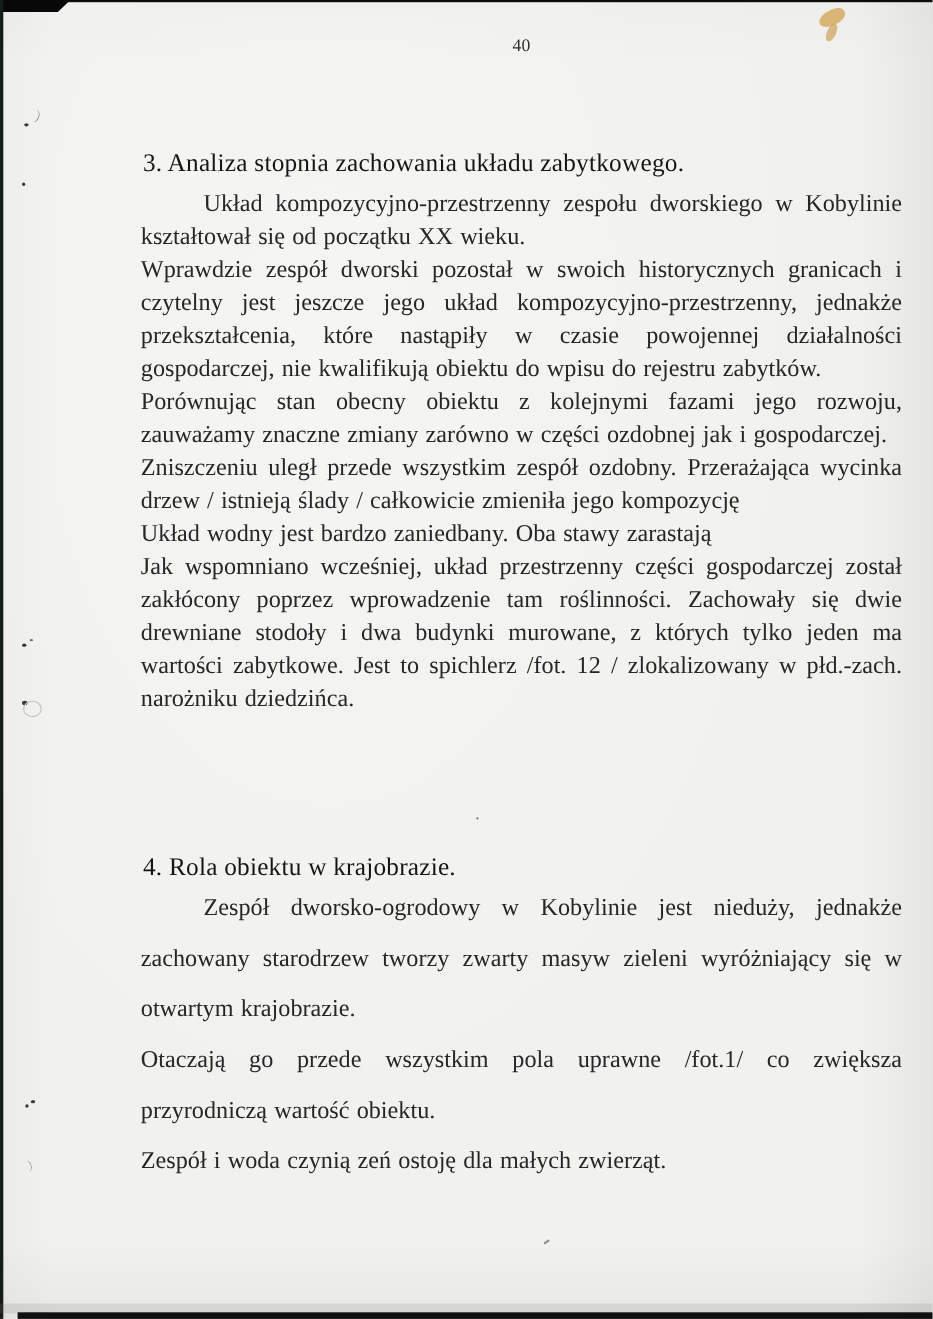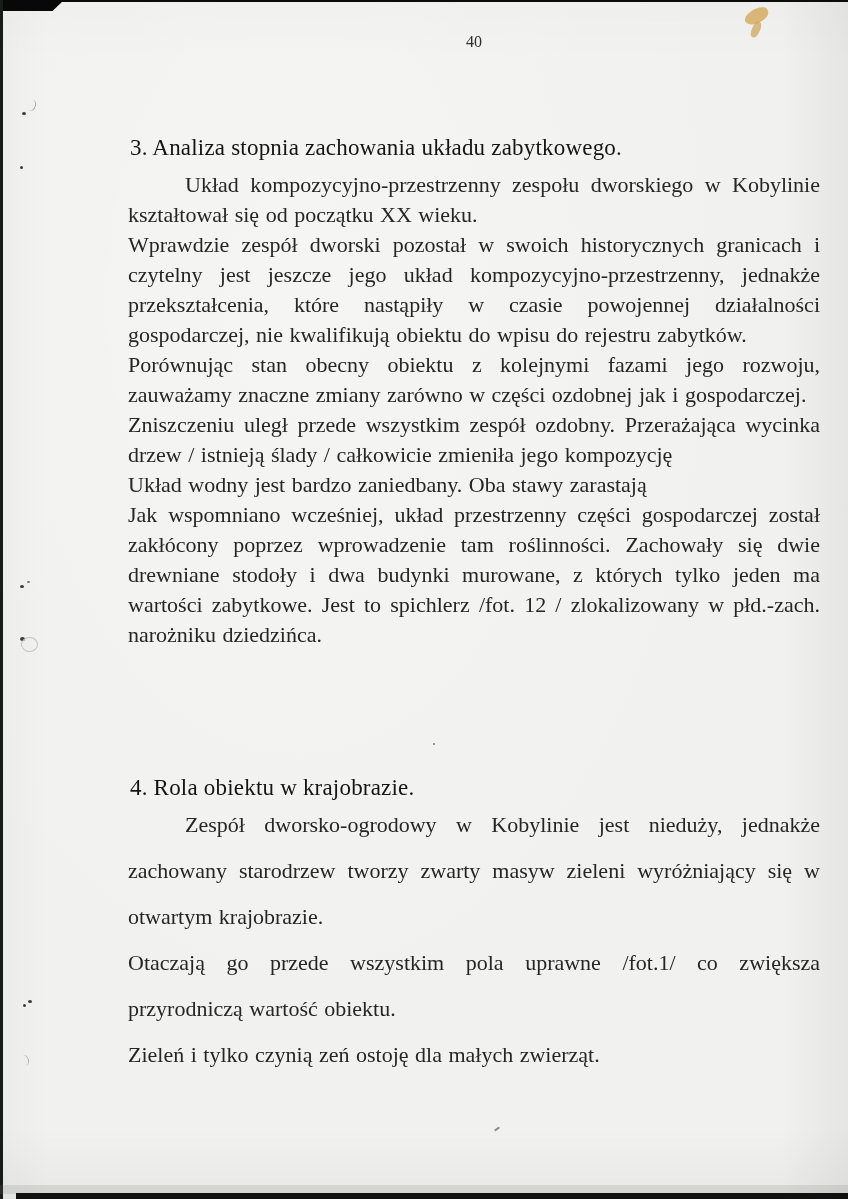--- a/index.html
+++ b/index.html
@@ -135,21 +135,21 @@
     <p class="para">Zniszczeniu uległ przede wszystkim zespół ozdobny. Przerażająca wycinka drzew / istnieją ślady / całkowicie zmieniła jego kompozycję</p>
     <p class="para">Układ wodny jest bardzo zaniedbany. Oba stawy zarastają</p>
     <p class="para">Jak wspomniano wcześniej, układ przestrzenny części gospodarczej został zakłócony poprzez wprowadzenie  tam roślinności.  Zachowały się dwie drewniane stodoły i dwa budynki murowane, z których tylko jeden ma wartości zabytkowe.  Jest to spichlerz  /fot. 12 / zlokalizowany w płd.-zach. narożniku dziedzińca.</p>
   </div>
 
   <h2 class="heading heading-4">4. Rola obiektu w krajobrazie.</h2>
 
   <div class="textblock body-4">
     <p class="para indent">Zespół dworsko-ogrodowy w Kobylinie jest nieduży, jednakże zachowany starodrzew tworzy zwarty masyw zieleni wyróżniający się w otwartym krajobrazie.</p>
     <p class="para">Otaczają go przede wszystkim pola uprawne /fot.1/ co zwiększa przyrodniczą wartość obiektu.</p>
-    <p class="para">Zieleń i tylko czynią zeń ostoję dla małych zwierząt.</p>
+    <p class="para">Zespół i woda czynią zeń ostoję dla małych zwierząt.</p>
   </div>
 
   <div class="edge-top"></div>
   <div class="corner-blob"></div>
   <div class="edge-left"></div>
   <div class="edge-bottom-shade"></div>
   <div class="edge-bottom"></div>
 
   <div class="stain-main"></div>
   <div class="stain-tail"></div>

